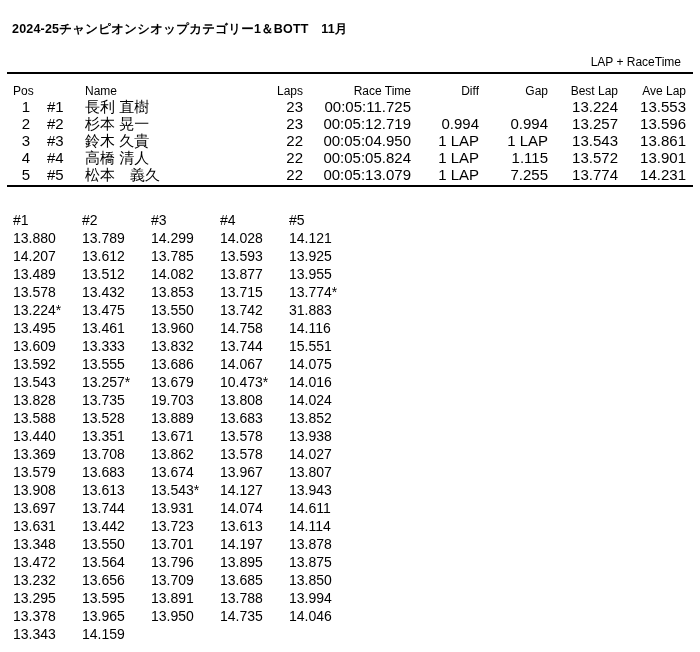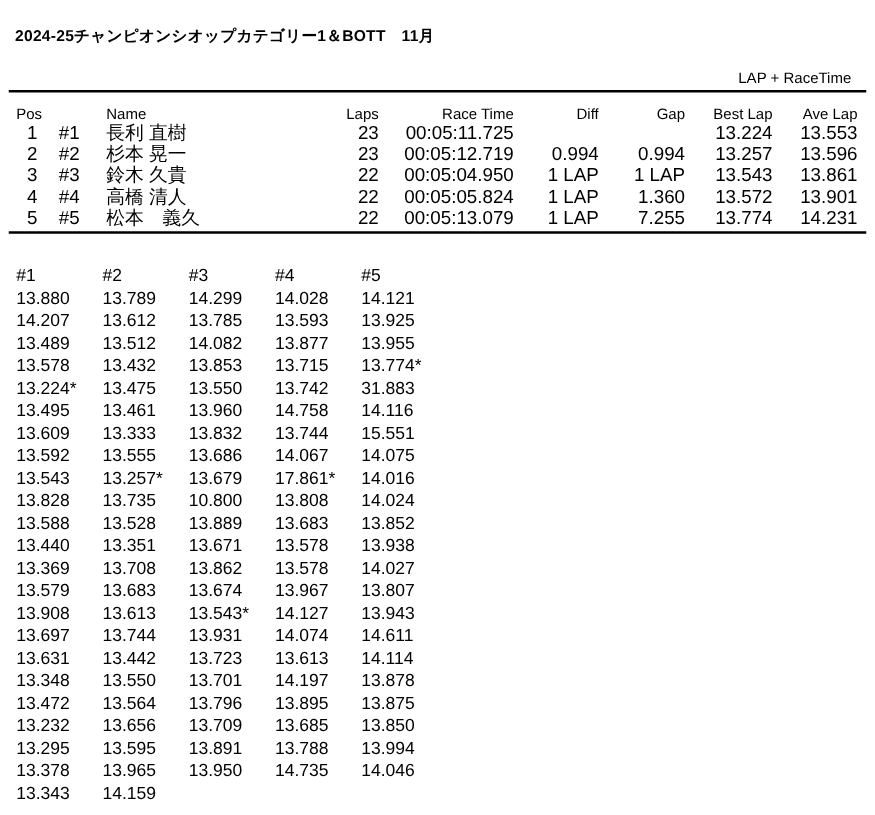--- a/index.html
+++ b/index.html
@@ -121,21 +121,21 @@
           <td class="ar">13.543</td>
           <td class="ar">13.861</td>
         </tr>
         <tr>
           <td class="c-pos">4</td>
           <td class="al pad-l">#4</td>
           <td class="al pad-l">高橋 清人</td>
           <td class="ar">22</td>
           <td class="ar">00:05:05.824</td>
           <td class="ar">1 LAP</td>
-          <td class="ar">1.360</td>
+          <td class="ar">1.115</td>
           <td class="ar">13.572</td>
           <td class="ar">13.901</td>
         </tr>
         <tr>
           <td class="c-pos">5</td>
           <td class="al pad-l">#5</td>
           <td class="al pad-l">松本　義久</td>
           <td class="ar">22</td>
           <td class="ar">00:05:13.079</td>
           <td class="ar">1 LAP</td>
@@ -205,21 +205,21 @@
         <div class="lap-hdr">#3</div>
         <div class="lap-val">14.299</div>
         <div class="lap-val">13.785</div>
         <div class="lap-val">14.082</div>
         <div class="lap-val">13.853</div>
         <div class="lap-val">13.550</div>
         <div class="lap-val">13.960</div>
         <div class="lap-val">13.832</div>
         <div class="lap-val">13.686</div>
         <div class="lap-val">13.679</div>
-        <div class="lap-val">10.800</div>
+        <div class="lap-val">19.703</div>
         <div class="lap-val">13.889</div>
         <div class="lap-val">13.671</div>
         <div class="lap-val">13.862</div>
         <div class="lap-val">13.674</div>
         <div class="lap-val">13.543*</div>
         <div class="lap-val">13.931</div>
         <div class="lap-val">13.723</div>
         <div class="lap-val">13.701</div>
         <div class="lap-val">13.796</div>
         <div class="lap-val">13.709</div>
@@ -229,21 +229,21 @@
       <div class="lap-col">
         <div class="lap-hdr">#4</div>
         <div class="lap-val">14.028</div>
         <div class="lap-val">13.593</div>
         <div class="lap-val">13.877</div>
         <div class="lap-val">13.715</div>
         <div class="lap-val">13.742</div>
         <div class="lap-val">14.758</div>
         <div class="lap-val">13.744</div>
         <div class="lap-val">14.067</div>
-        <div class="lap-val">17.861*</div>
+        <div class="lap-val">10.473*</div>
         <div class="lap-val">13.808</div>
         <div class="lap-val">13.683</div>
         <div class="lap-val">13.578</div>
         <div class="lap-val">13.578</div>
         <div class="lap-val">13.967</div>
         <div class="lap-val">14.127</div>
         <div class="lap-val">14.074</div>
         <div class="lap-val">13.613</div>
         <div class="lap-val">14.197</div>
         <div class="lap-val">13.895</div>

